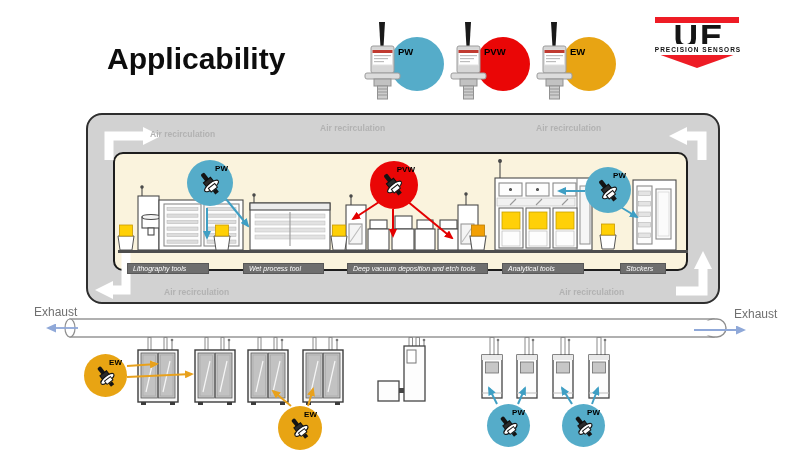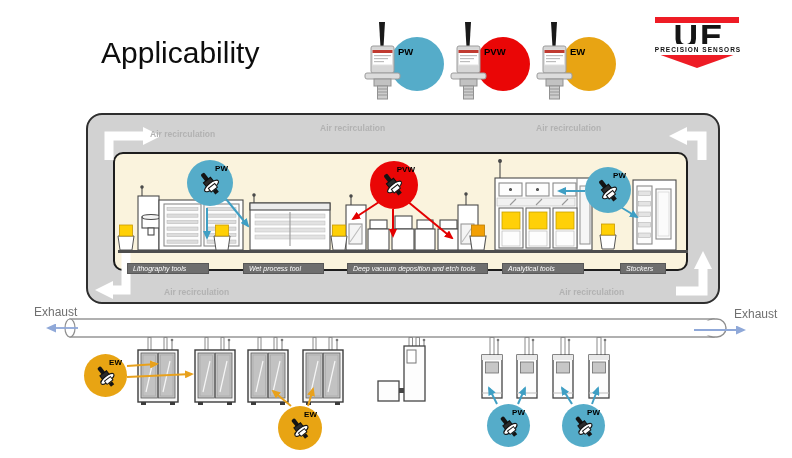--- a/index.html
+++ b/index.html
@@ -1,18 +1,18 @@
 <!DOCTYPE html>
 <html><head>
 <meta charset="utf-8">
 <style>
   html,body{margin:0;padding:0;background:#fff;}
   .canvas{position:relative;width:792px;height:458px;background:#ffffff;overflow:hidden;
           font-family:"Liberation Sans",sans-serif;}
-  .title{position:absolute;left:95px;top:30px;margin:6px;font-size:30px;font-weight:normal;
+  .title{position:absolute;left:95px;top:30px;margin:12px;font-size:30px;font-weight:bold;
          color:#0d0d0d;letter-spacing:0;}
   
   .logo{position:absolute;left:645px;top:13px;width:106px;height:62px;}
   .logo-bar{position:absolute;left:10px;top:4px;width:84px;height:6px;background:#ee1c25;}
   .logo-letters{position:absolute;left:14px;top:4px;width:80px;text-align:center;
                 font-size:34px;font-weight:900;color:#151515;letter-spacing:2px;line-height:38px;}
   .logo-chevron{position:absolute;left:10px;top:40px;width:84px;height:15px;background:#ee1c25;
                 clip-path:polygon(0 0,100% 0,50% 100%);}
   .logo-strip{position:absolute;left:0;top:31px;width:106px;height:10px;background:#ffffff;
               color:#111;font-size:6.5px;font-weight:bold;letter-spacing:1px;text-align:center;

